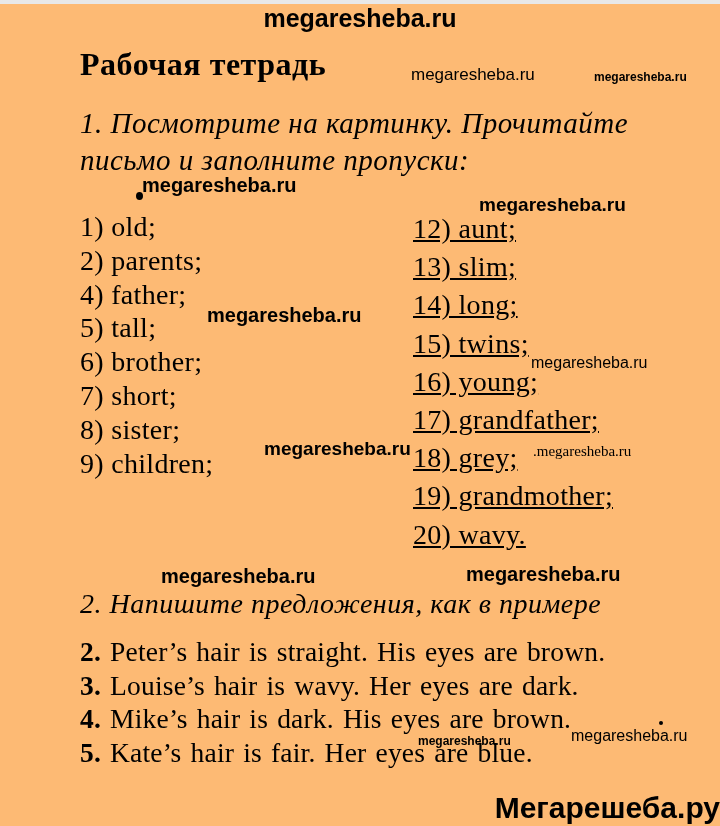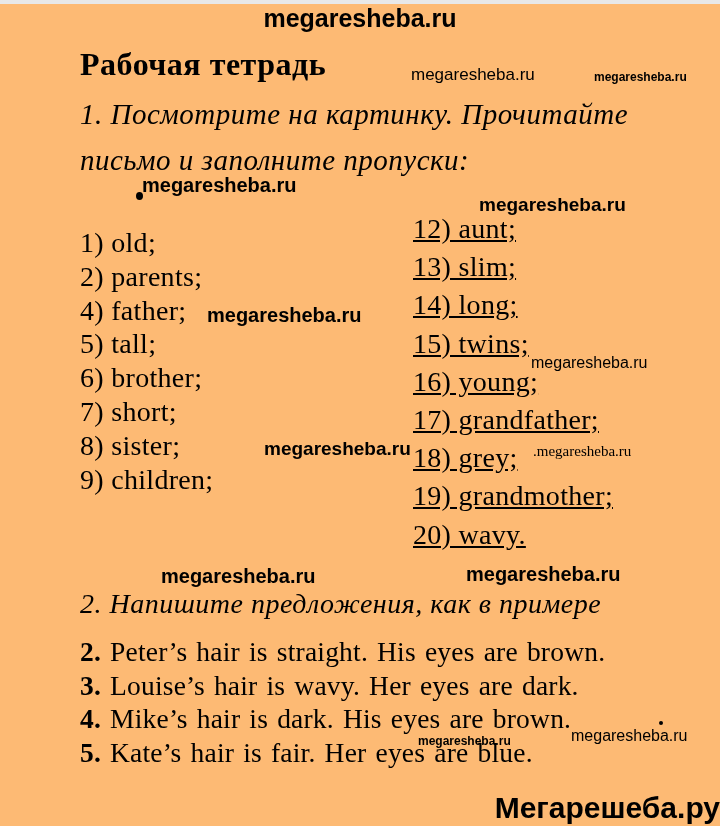--- a/index.html
+++ b/index.html
@@ -35,27 +35,27 @@
   .wm-j{left:466px;top:559px;font-size:20px;}
   .wm-k{left:418px;top:730px;font-size:12px;}
   .wm-l{left:571px;top:723px;font-size:16px;}
 
   .task-heading{
     font-style:italic;
     font-size:29px;
     letter-spacing:.5px;
     font-family:"Liberation Serif","DejaVu Serif",serif;
   }
-  .h1-l1{left:80px;top:94px;}
+  .h1-l1{left:80px;top:103px;}
   .h1-l2{left:80px;top:140px;}
   .h2{left:80px;top:584px;font-size:28px;}
 
   .col{position:absolute;font-size:28px;letter-spacing:.3px;
     font-family:"Liberation Serif","DejaVu Serif",serif;}
-  .col-left{left:80px;top:222px;}
+  .col-left{left:80px;top:206px;}
   .col-left .li{height:33.8px;line-height:33.8px;}
   .col-right{left:413px;top:206px;text-decoration:underline;}
   .col-right .li{height:38.2px;line-height:38.2px;}
 
   .sentences{position:absolute;left:80px;top:631px;
     font-size:27.5px;letter-spacing:.2px;word-spacing:2px;
     font-family:"Liberation Serif","DejaVu Serif",serif;}
   .sentences .sent{height:33.6px;line-height:33.6px;white-space:nowrap;}
   .sentences .sent b{margin-right:9px;}
 

